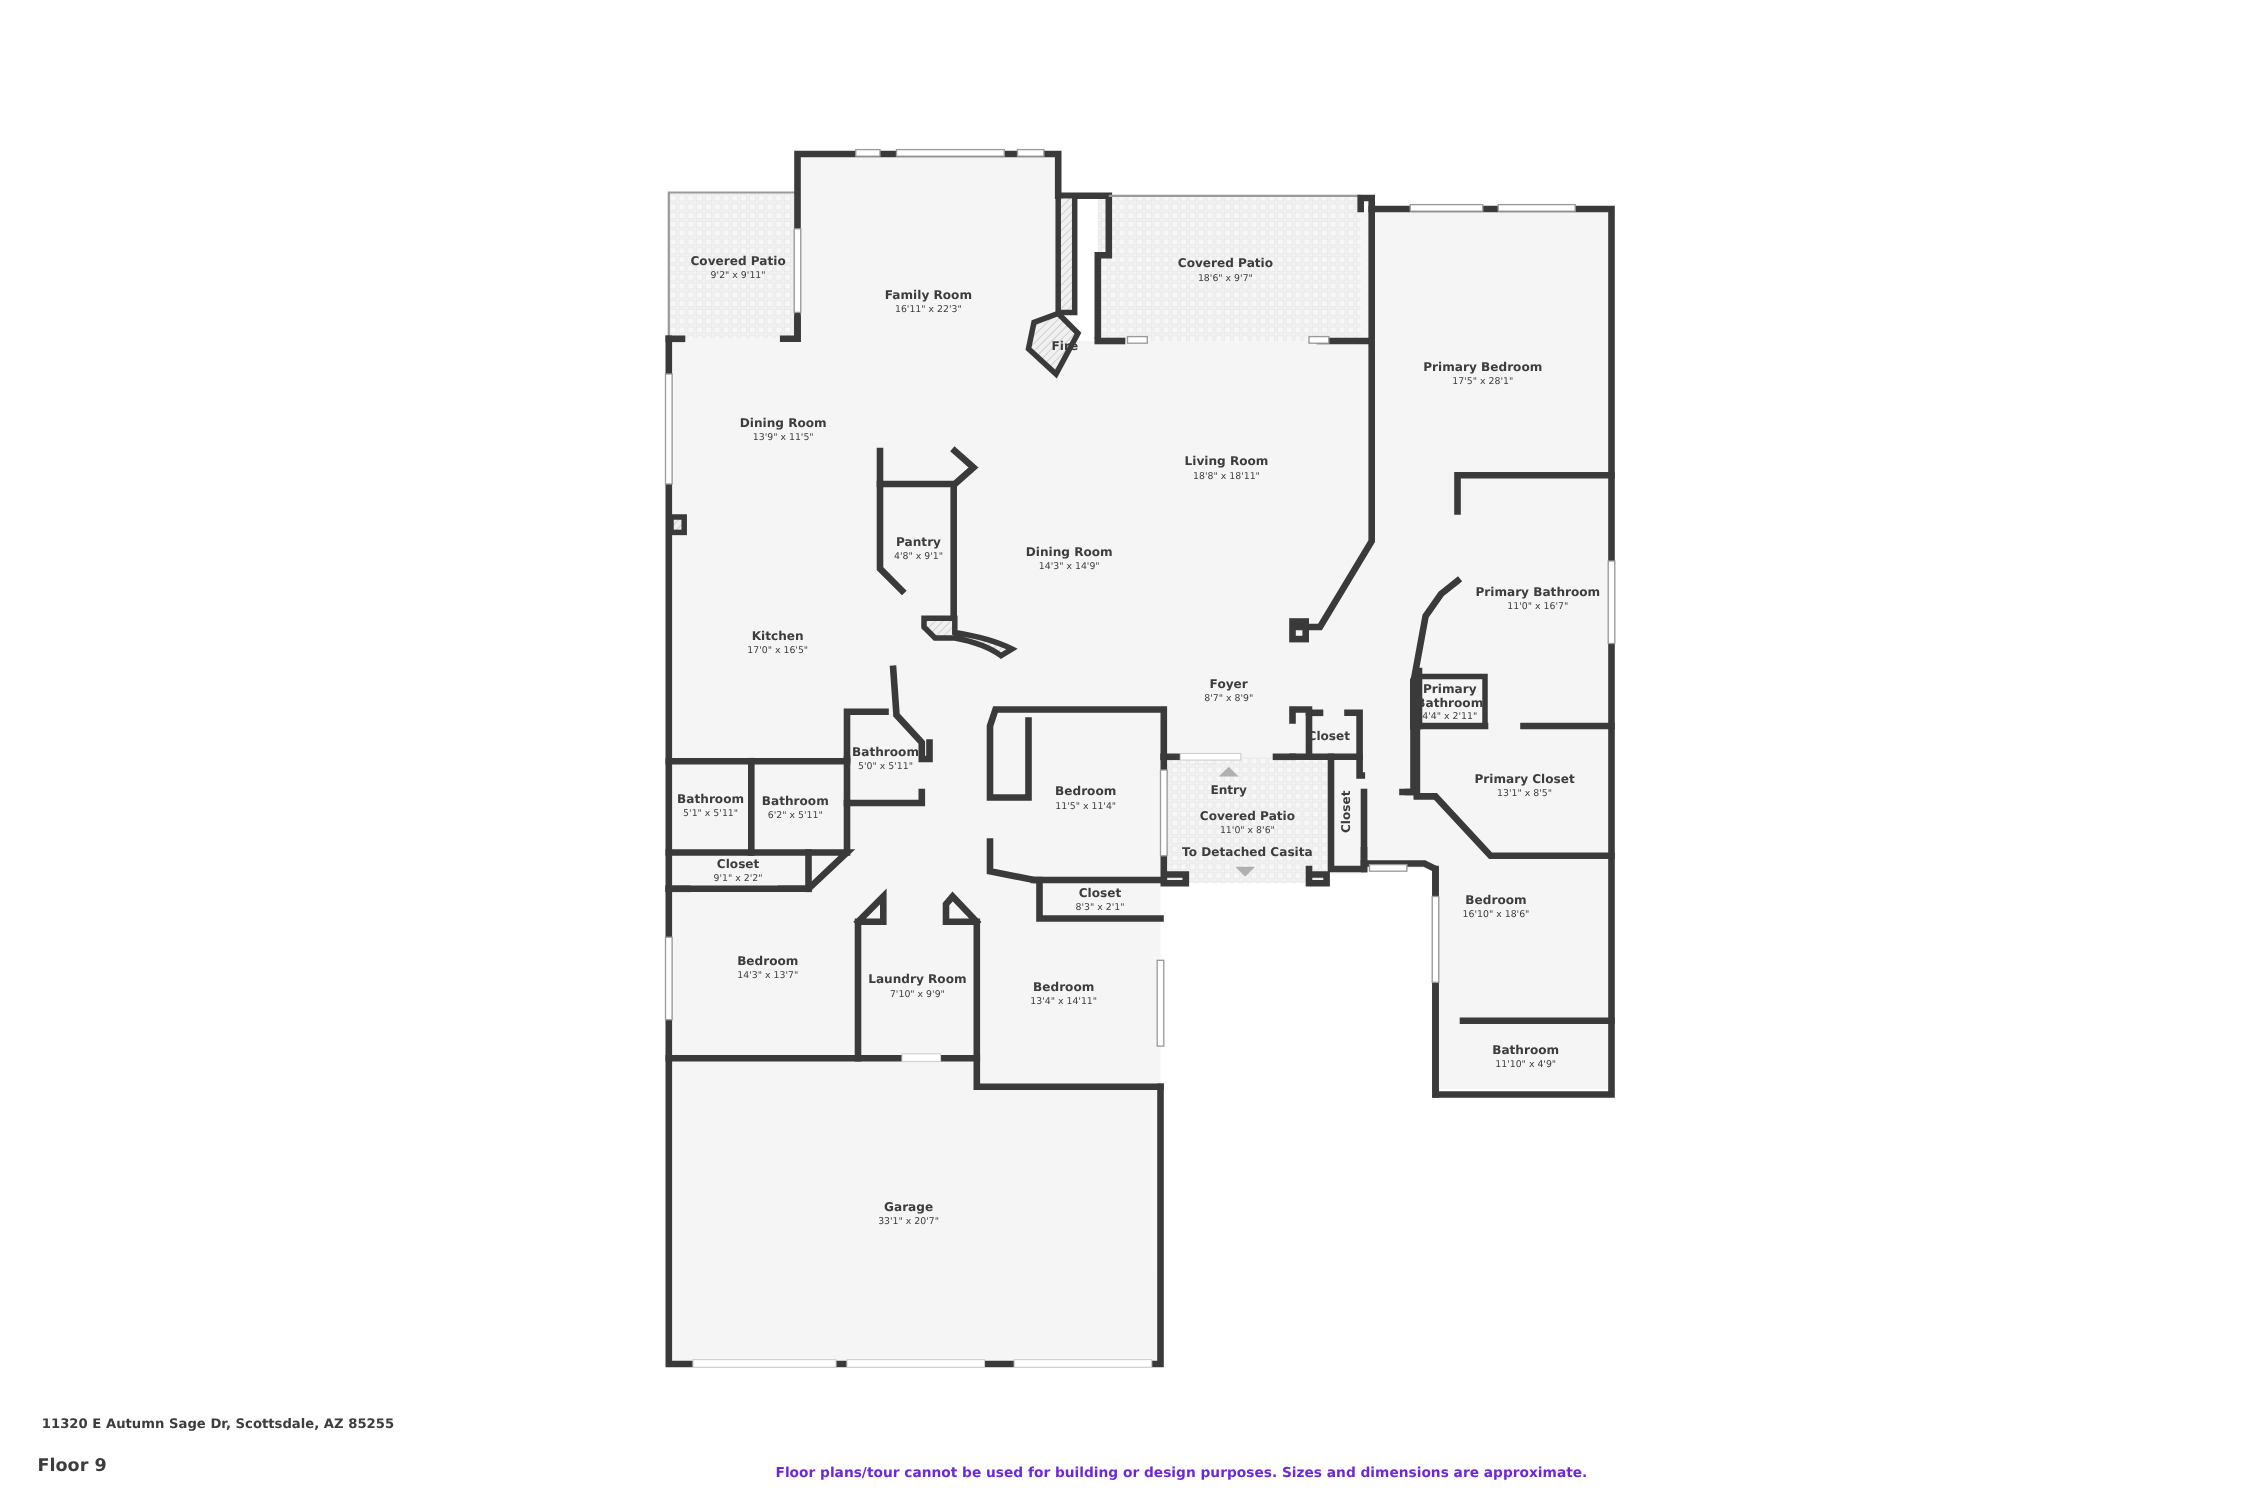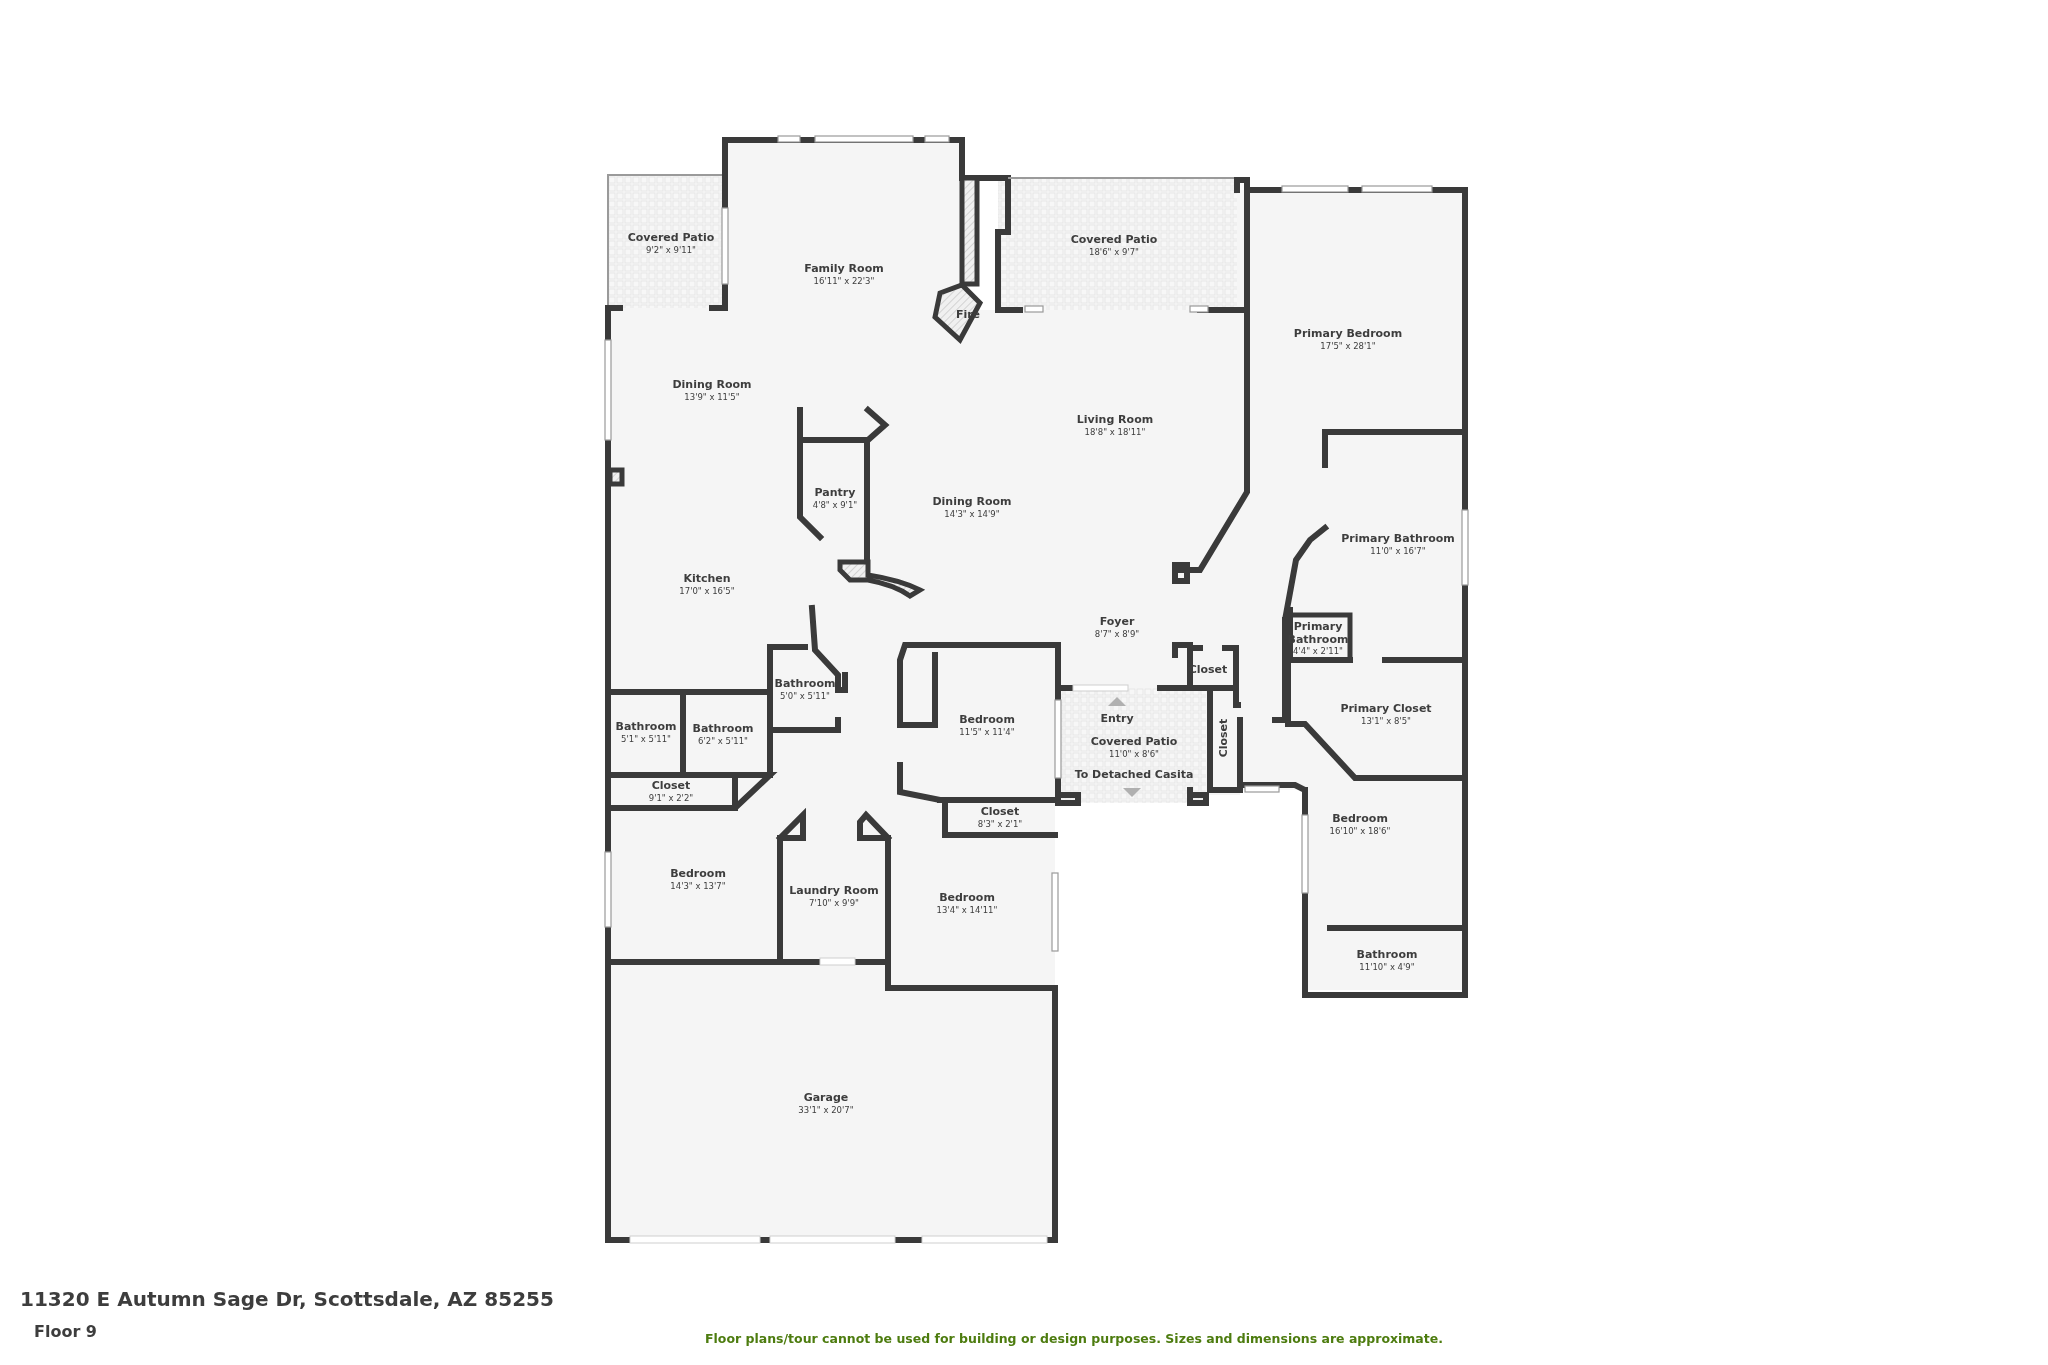--- a/index.html
+++ b/index.html
@@ -6,23 +6,23 @@
   body{width:2048px;height:1365px;position:relative;overflow:hidden;font-family:"DejaVu Sans","Liberation Sans",sans-serif;color:#3d3d3d;}
   #plan{position:absolute;left:0;top:0;width:2048px;height:1365px;}
   .room{fill:#f5f5f5;}
   .patio{fill:url(#tile);}
   .wall{fill:none;stroke:#3a3a3a;stroke-width:6;stroke-linejoin:miter;stroke-linecap:square;}
   .wallthin{fill:none;stroke:#9a9a9a;stroke-width:2;}
   .win{fill:#ffffff;stroke:#9a9a9a;stroke-width:1.2;}
   .hatch{fill:url(#hatch);stroke:#3a3a3a;stroke-width:5;}
   .rname{font-size:11px;font-weight:bold;fill:#3d3d3d;text-anchor:middle;}
   .rdim{font-size:8.5px;fill:#3d3d3d;text-anchor:middle;}
-  .footer-addr{position:absolute;left:20px;top:1287px;font-size:20px;font-weight:bold;color:#3d3d3d;font-family:"DejaVu Sans",sans-serif;}
+  .footer-addr{position:absolute;left:38px;top:1287px;font-size:12px;font-weight:bold;color:#3d3d3d;font-family:"DejaVu Sans",sans-serif;}
   .footer-floor{position:absolute;left:34px;top:1322px;font-size:16px;font-weight:bold;color:#3d3d3d;font-family:"DejaVu Sans",sans-serif;}
-  .footer-disc{position:absolute;left:705px;top:1331px;font-size:12.5px;font-weight:bold;color:#4d7c0f;font-family:"DejaVu Sans",sans-serif;}
+  .footer-disc{position:absolute;left:705px;top:1331px;font-size:12.5px;font-weight:bold;color:#6d28d9;font-family:"DejaVu Sans",sans-serif;}
 </style>
 </head>
 <body>
 
 <svg id="plan" viewBox="0 0 2048 1365" xmlns="http://www.w3.org/2000/svg">
   <defs>
     <pattern id="tile" width="8" height="8" patternUnits="userSpaceOnUse">
       <rect width="8" height="8" fill="#f7f7f7"></rect>
       <rect x="1" y="1" width="6" height="6" fill="none" stroke="#e3e3e3" stroke-width="0.8"></rect>
     </pattern>

